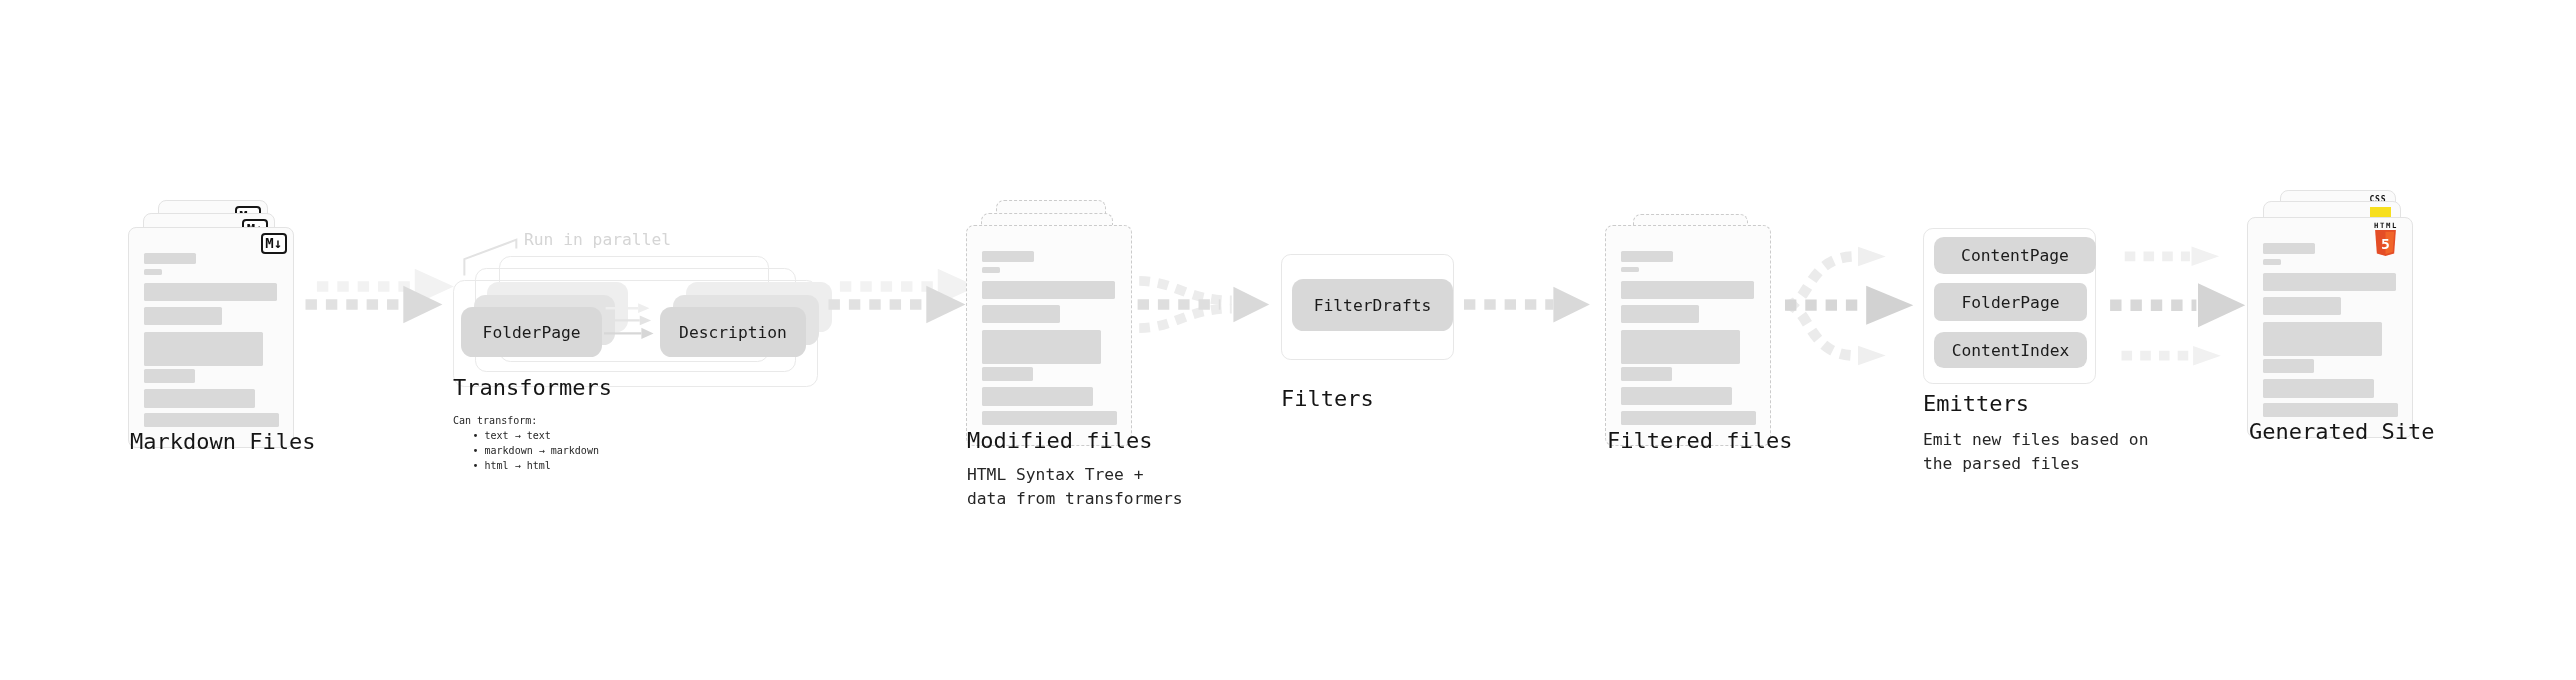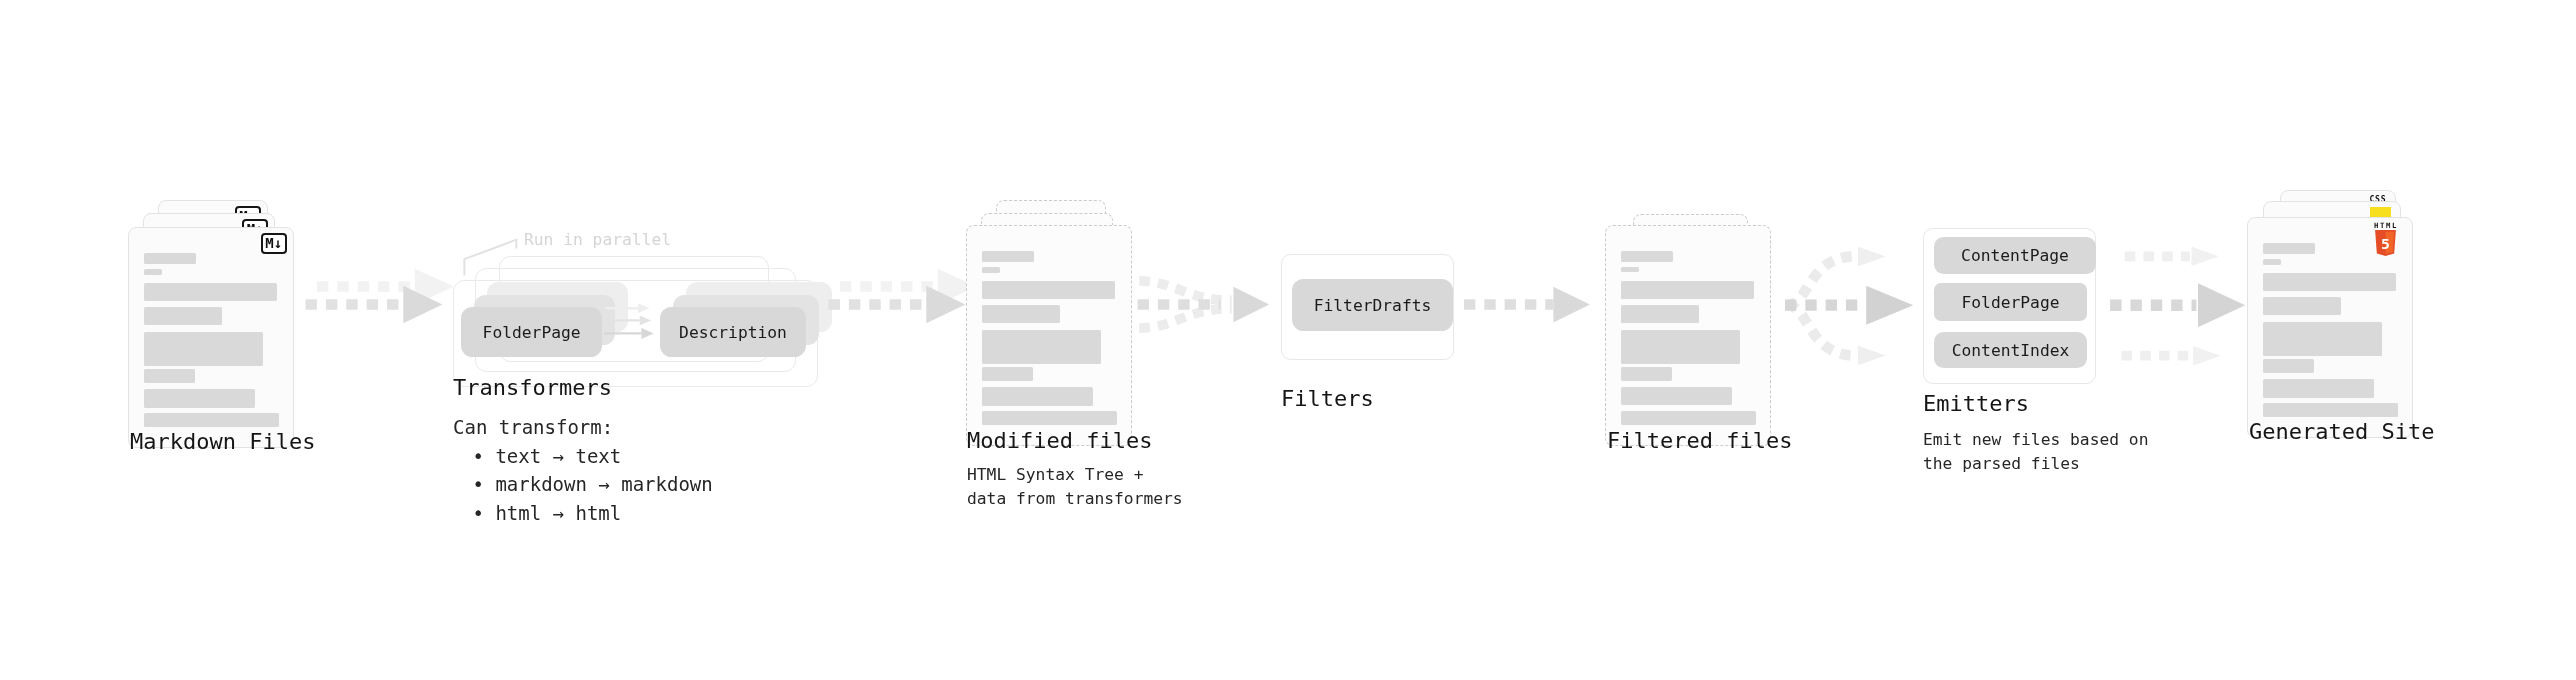--- a/index.html
+++ b/index.html
@@ -6,21 +6,21 @@
   .canvas{position:relative;width:2576px;height:681px;background:#ffffff;overflow:hidden;
           font-family:"DejaVu Sans Mono","Liberation Mono",monospace;}
   .stack{position:absolute;margin-top:28px;}
   .card{position:absolute;background:#fbfbfb;border:1.6px solid #e3e3e3;border-radius:8.1px;box-sizing:border-box;}
   .card.dashed{border:1.6px dashed #cbcbcb;background:#fcfcfc;}
   .ph-line{position:absolute;left:14.6px;background:#d9d9d9;border-radius:1.6px;}
   .md-badge{position:absolute;right:6.5px;top:4.9px;border:2.4px solid #161616;border-radius:4.1px;background:#ffffff;
             font-weight:bold;font-size:14px;line-height:17px;padding:0 2.4px;color:#111;}
   .title{position:absolute;font-size:22px;line-height:1.2;color:#151515;white-space:nowrap;}
   .subtitle{position:absolute;font-size:16.3px;line-height:1.5;color:#262626;white-space:pre-line;}
-  .body-block{position:absolute;font-size:19px;line-height:1.5;color:#262626;}
+  .body-block{position:absolute;font-size:10px;line-height:1.5;color:#262626;}
   .body-line{white-space:nowrap;}
   .body-line.indent{padding-left:19.5px;}
   .annotation{position:absolute;font-size:16.3px;color:#d5d5d5;white-space:nowrap;}
   .obox{position:absolute;border:1.6px solid #e9e9e9;border-radius:11.4px;box-sizing:border-box;}
   .panel{position:absolute;border:1.6px solid #e7e7e7;border-radius:9.8px;background:#ffffff;box-sizing:border-box;}
   .pill{position:absolute;background:#d8d8d8;border-radius:11.4px;display:flex;align-items:center;justify-content:center;
         font-size:16.3px;color:#1b1b1b;white-space:nowrap;}
   .pill.ghost1{background:#e3e3e3;}
   .pill.ghost2{background:#eeeeee;}
   .pill.small{border-radius:9.8px;}

